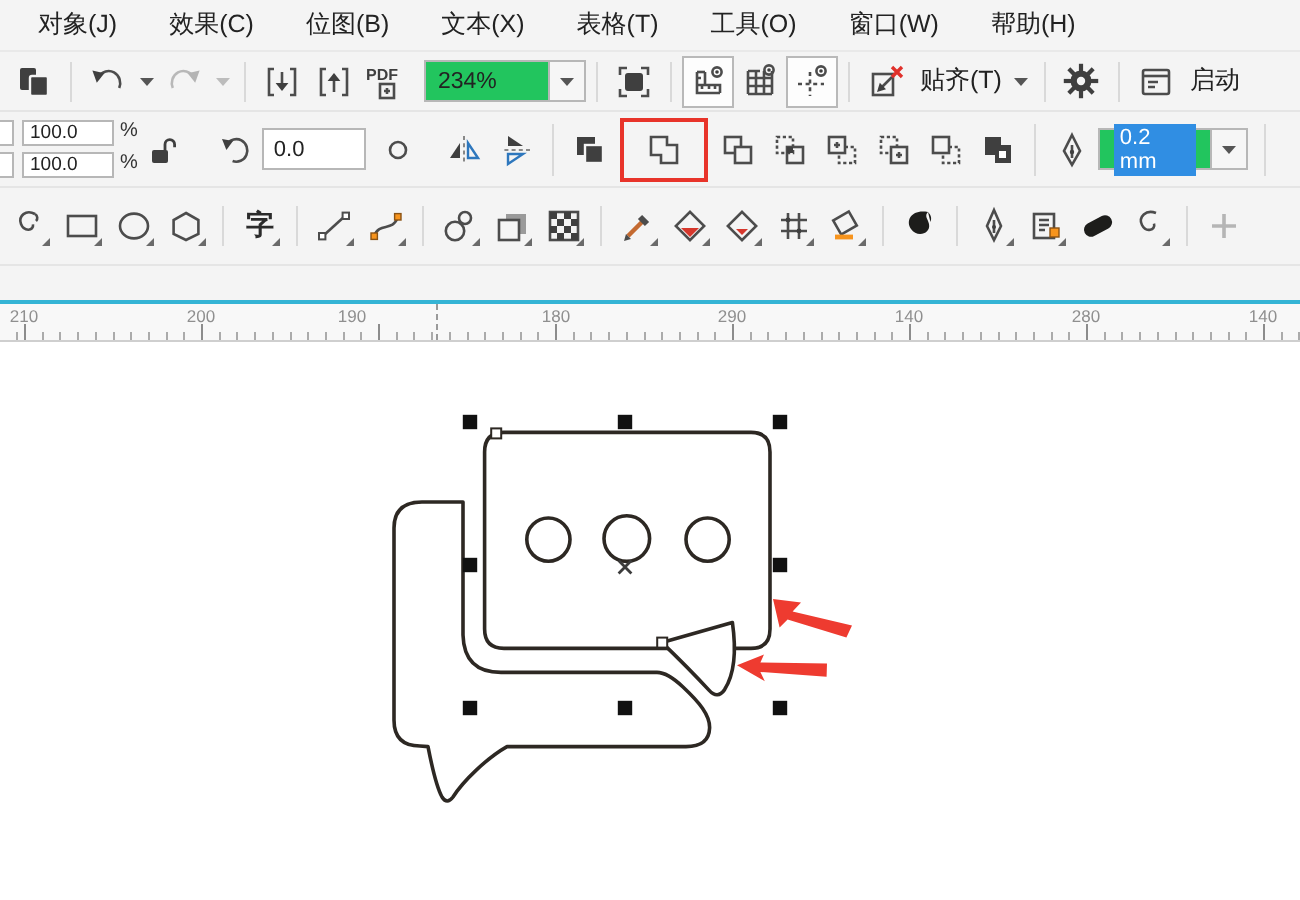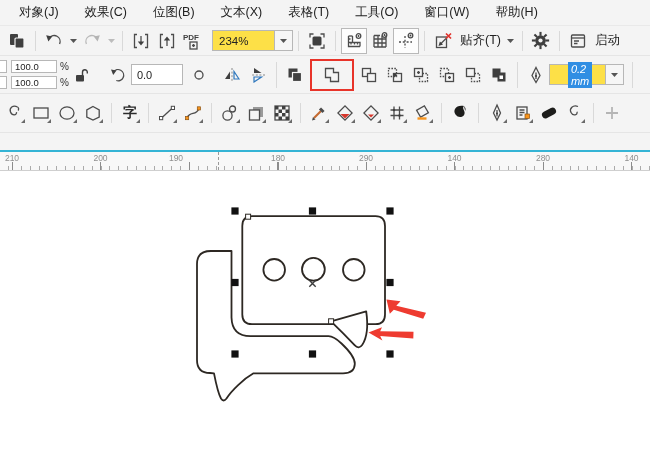--- a/index.html
+++ b/index.html
@@ -22,35 +22,35 @@
           border:1px solid transparent; position:relative; flex:none; }
   .ibtn.pressed { border-color:#b9b9b9; background:#fdfdfd; }
   .ibtn.small { width:20px; height:22px; }
   .ibtn svg { display:block; }
   .dd { width:12px; height:26px; display:flex; align-items:center; justify-content:center; flex:none; }
   .sep { width:1px; height:20px; background:#d9d9d9; margin:0 5px; flex:none; }
   .sep.tall { height:26px; }
   .disabled { opacity:.35; }
 
   .combo { display:flex; align-items:center; flex:none; }
-  .combo .cfield { height:21px; background:#fde047; border:1px solid #b7b7b7; border-right:none;
+  .combo .cfield { height:21px; background:#22c55e; border:1px solid #b7b7b7; border-right:none;
                    font-size:11.5px; display:flex; align-items:center; padding:0 6px; }
   .combo .carrow { width:19px; height:21px; border:1px solid #b7b7b7; background:#f6f6f6;
                    display:flex; align-items:center; justify-content:center; }
   .zoom-combo .cfield { width:62px; }
-  .width-combo .cfield { width:56px; padding:0 18px;font-style:italic; }
+  .width-combo .cfield { width:56px; padding:0 7px; }
   .sel-blue { background:#308ee3; color:#fff; padding:1px 3px; font-size:11px; }
 
   .txtlabel { font-size:12.5px; padding:0 4px; flex:none; }
 
   
   .edge-frags { display:flex; flex-direction:column; gap:3px; margin-right:4px; flex:none; }
   .edge-frag { width:7px; height:13px; border:1px solid #b7b7b7; border-left:none; background:#fff; }
   .stack2 { display:flex; flex-direction:column; gap:3px; flex:none; }
-  .row2 { display:flex; align-items:center; gap:3px; }
+  .row2 { display:flex; gap:3px; }
   .mini-field { width:46px; height:13px; border:1px solid #b7b7b7; background:#fff; font-size:9.5px;
                 display:flex; align-items:center; padding:0 3px; }
   .pct { font-size:10px; color:#333; }
   .rot-field { width:52px; height:21px; border:1px solid #b7b7b7; background:#fff; font-size:11px;
                display:flex; align-items:center; padding:0 5px; flex:none; }
   .red-box { border:2px solid #e8342a; display:flex; align-items:center; justify-content:center;
              padding:1px 7px; margin:0 2px; flex:none; }
 
   
   .fly { position:absolute; right:2px; bottom:2px; width:0; height:0;

